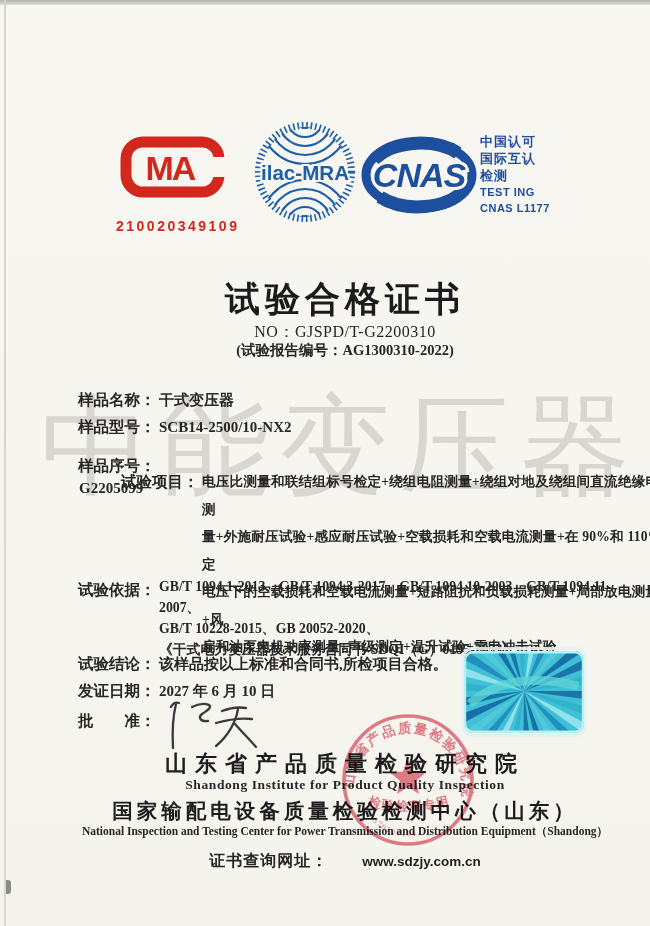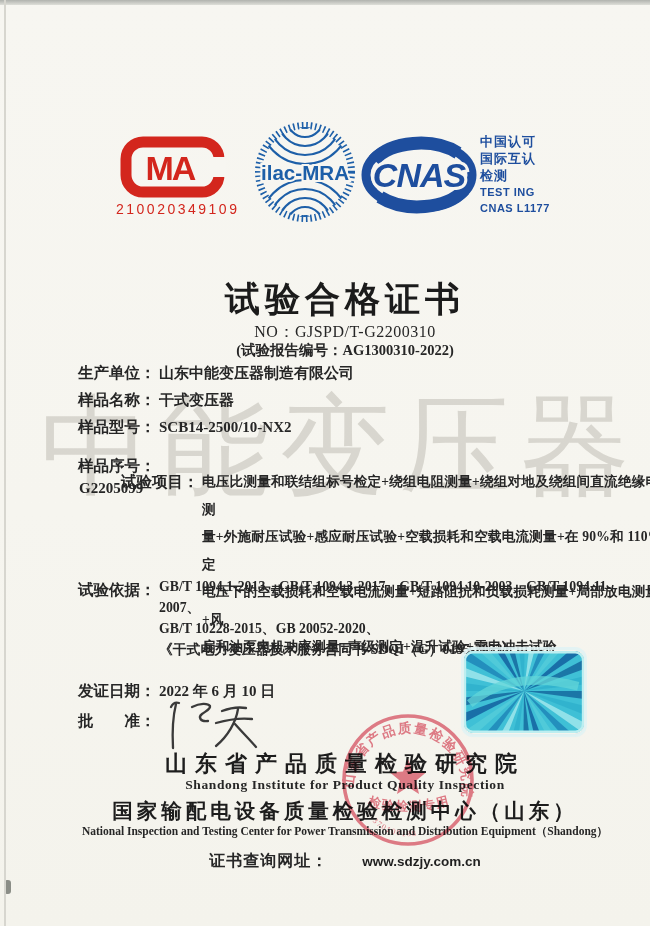--- a/index.html
+++ b/index.html
@@ -16,22 +16,22 @@
     background:#676b64;border-radius:3px;opacity:.75;}
 
   
   .watermark{position:absolute;left:40px;top:392px;z-index:0;white-space:nowrap;
     font-size:110px;letter-spacing:10px;color:#a39f94;opacity:.35;line-height:1;
     font-family:"Liberation Serif",serif;}
 
   
   .logo{position:absolute;z-index:1;}
   .cma-logo{left:120px;top:136px;}
-  .cma-number{position:absolute;left:116px;top:201px;width:130px;z-index:1;
-    font-family:"Liberation Sans",sans-serif;font-weight:normal;font-size:14px;
+  .cma-number{position:absolute;left:116px;top:218px;width:130px;z-index:1;
+    font-family:"Liberation Sans",sans-serif;font-weight:bold;font-size:14px;
     letter-spacing:2.5px;color:#d3261d;}
   .ilac-logo{left:254px;top:121px;}
   .cnas-logo{left:360px;top:132px;}
   .cnas-text{position:absolute;left:480px;top:133px;z-index:1;color:#1e4e9e;
     font-family:"Liberation Sans",sans-serif;font-weight:bold;}
   .cnas-text .cn{font-size:13px;line-height:17px;letter-spacing:1px;}
   .cnas-text .en{font-size:11px;line-height:16px;letter-spacing:.5px;}
 
   
   .center-band{position:absolute;left:40px;width:610px;text-align:center;z-index:1;}
@@ -114,24 +114,20 @@
     <div class="cn">国际互认</div>
     <div class="cn">检测</div>
     <div class="en">TEST ING</div>
     <div class="en">CNAS L1177</div>
   </div>
 
   <div class="center-band title">试验合格证书</div>
   <div class="center-band no-line">NO：GJSPD/T-G2200310</div>
   <div class="center-band report-line">(试验报告编号：AG1300310-2022)</div>
 
-  <div class="row r1">
-    <span class="lab">生产单位：</span>
-    <span class="val">山东中能变压器制造有限公司</span>
-  </div>
   <div class="row r2">
     <span class="lab">样品名称：</span>
     <span class="val">干式变压器</span>
   </div>
   <div class="row r3">
     <span class="lab">样品型号：</span>
     <span class="val">SCB14-2500/10-NX2</span>
   </div>
   <div class="row r4">
     <span class="lab">样品序号：</span>
@@ -143,23 +139,27 @@
 量+外施耐压试验+感应耐压试验+空载损耗和空载电流测量+在 90%和 110%额定
 电压下的空载损耗和空载电流测量+短路阻抗和负载损耗测量+局部放电测量+风
 扇和油泵电机功率测量+声级测定+温升试验+雷电冲击试验</span>
   </div>
   <div class="row r6">
     <span class="lab">试验依据：</span>
     <span class="val">GB/T 1094.1-2013、GB/T 1094.3-2017、GB/T 1094.10-2003、GB/T 1094.11-2007、
 GB/T 10228-2015、GB 20052-2020、
 《干式电力变压器技术服务合同书-SDQI（G）0195-2022》</span>
   </div>
+  <div class="row r7">
+    <span class="lab">试验结论：</span>
+    <span class="val">该样品按以上标准和合同书,所检项目合格。</span>
+  </div>
   <div class="row r8">
     <span class="lab">发证日期：</span>
-    <span class="val">2022 年 6 月 10 日</span>
+    <span class="val">2027 年 6 月 10 日</span>
   </div>
   <div class="row r9">
     <span class="lab">批　　准：</span>
   </div>
 
   <svg class="signature" width="130" height="62" viewBox="0 0 130 62" fill="none" stroke="#3a3a3a" stroke-width="2.3" stroke-linecap="round">
     <path d="M21,9 C18,8 15,9 13,13"></path>
     <path d="M18,10 C15,22 14,36 15,54"></path>
     <path d="M34,13 C42,9 50,9 52,12 C53,15 48,17 44,20 C40,23 42,28 50,27"></path>
     <path d="M64,17 C72,14 82,13 88,14"></path>

